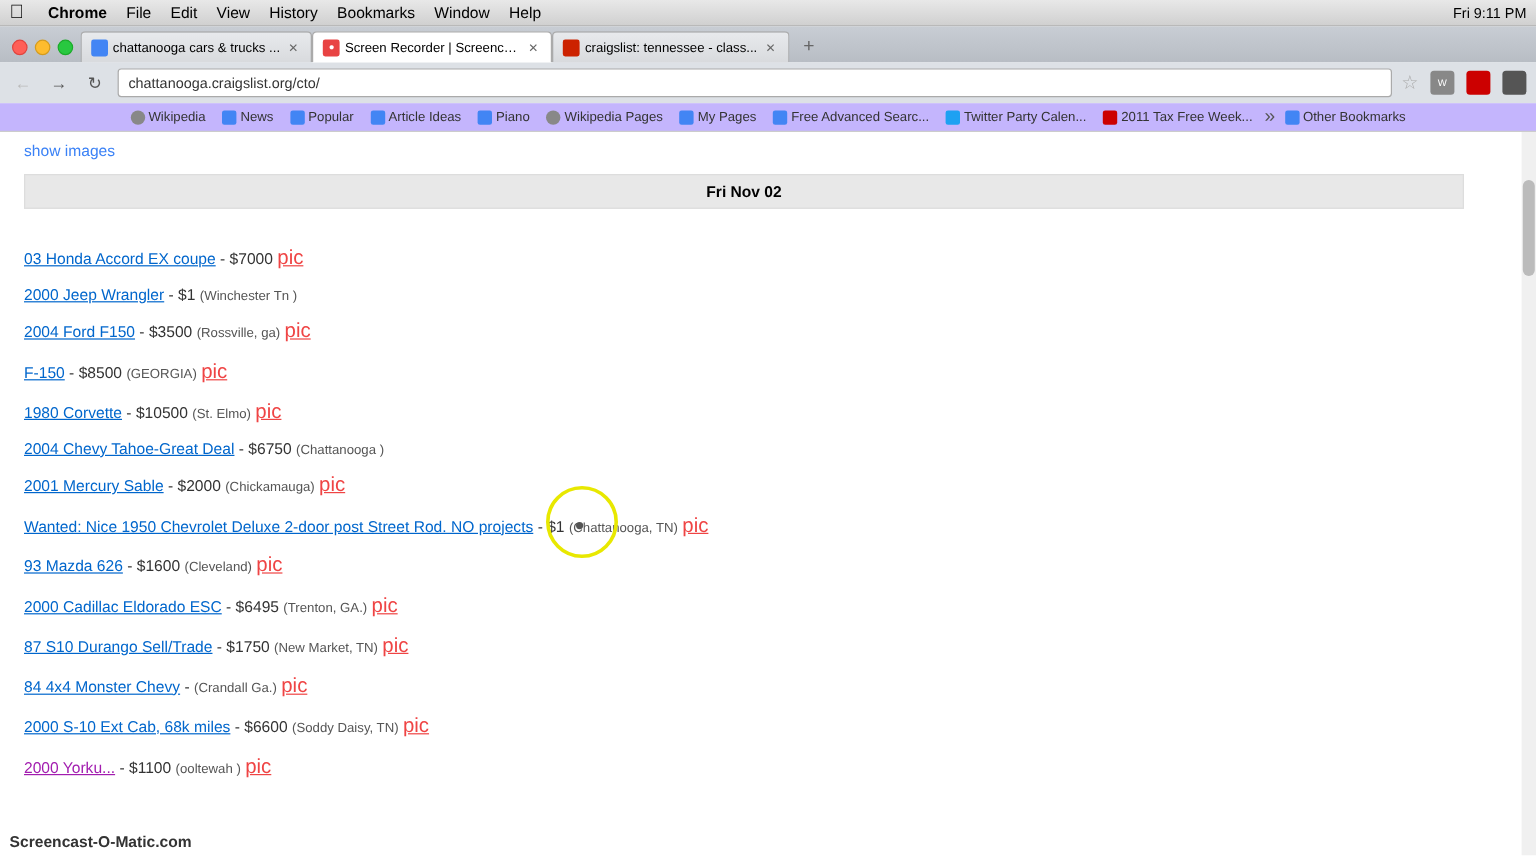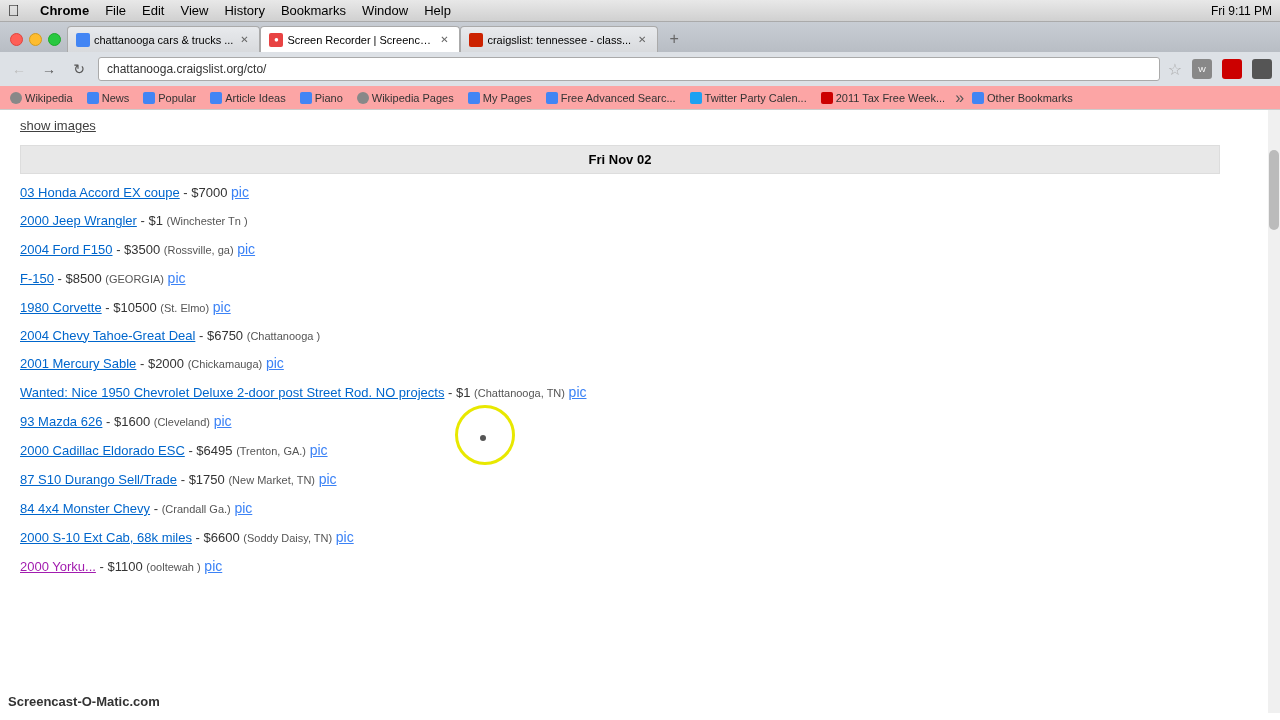--- a/index.html
+++ b/index.html
@@ -73,27 +73,28 @@
       padding: 0 8px;
       font-size: 12px;
       color: #333;
     }
     .star-btn { color: #aaa; font-size: 16px; cursor: pointer; }
     .ext-btn { width: 20px; height: 20px; border-radius: 3px; background: #aaa; margin-left: 2px; display: flex; align-items: center; justify-content: center; font-size: 10px; color: #fff; cursor: pointer; }
 
     
     .bookmarks-bar {
       height: 24px;
-      background: #fca5a5;
+      background: #c4b5fd;
       border-bottom: 1px solid #ccc;
       display: flex;
       align-items: center;
       padding: 0 4px;
       gap: 2px;
       overflow: hidden;
+      justify-content: center;
     }
     .bookmark-item {
       display: flex;
       align-items: center;
       gap: 3px;
       padding: 2px 6px;
       border-radius: 3px;
       font-size: 11px;
       color: #333;
       cursor: pointer;
@@ -125,51 +126,50 @@
       border-radius: 5px;
       margin: 40px auto 0;
     }
 
     .content-area {
       padding: 8px 20px 8px 20px;
       max-width: 1240px;
     }
 
     .show-images-link {
-      color: #404040;
-      text-decoration: underline;
+      color: #3b82f6;
       font-size: 13px;
       cursor: pointer;
       display: block;
       margin-bottom: 12px;
     }
 
     .date-header {
       background: #e8e8e8;
       text-align: center;
       padding: 6px;
       font-weight: bold;
       font-size: 13px;
-      margin-bottom: 8px;
+      margin-bottom: 28px;
       border: 1px solid #ddd;
     }
 
     .listing {
       margin-bottom: 8px;
       font-size: 13px;
       line-height: 1.5;
     }
     .listing a {
       color: #06c;
       text-decoration: underline;
       cursor: pointer;
     }
     .listing .price { color: #333; }
     .listing .location { color: #555; font-size: 11px; }
-    .listing .pic-link { color: #3b82f6; text-decoration: underline; font-size: 14px; cursor: pointer; }
+    .listing .pic-link { color: #ef4444; text-decoration: underline; font-size: 17px; cursor: pointer; }
 
     
     .cursor-circle {
       position: absolute;
       width: 60px;
       height: 60px;
       border: 3px solid #e8e800;
       border-radius: 50%;
       pointer-events: none;
       top: 295px;

